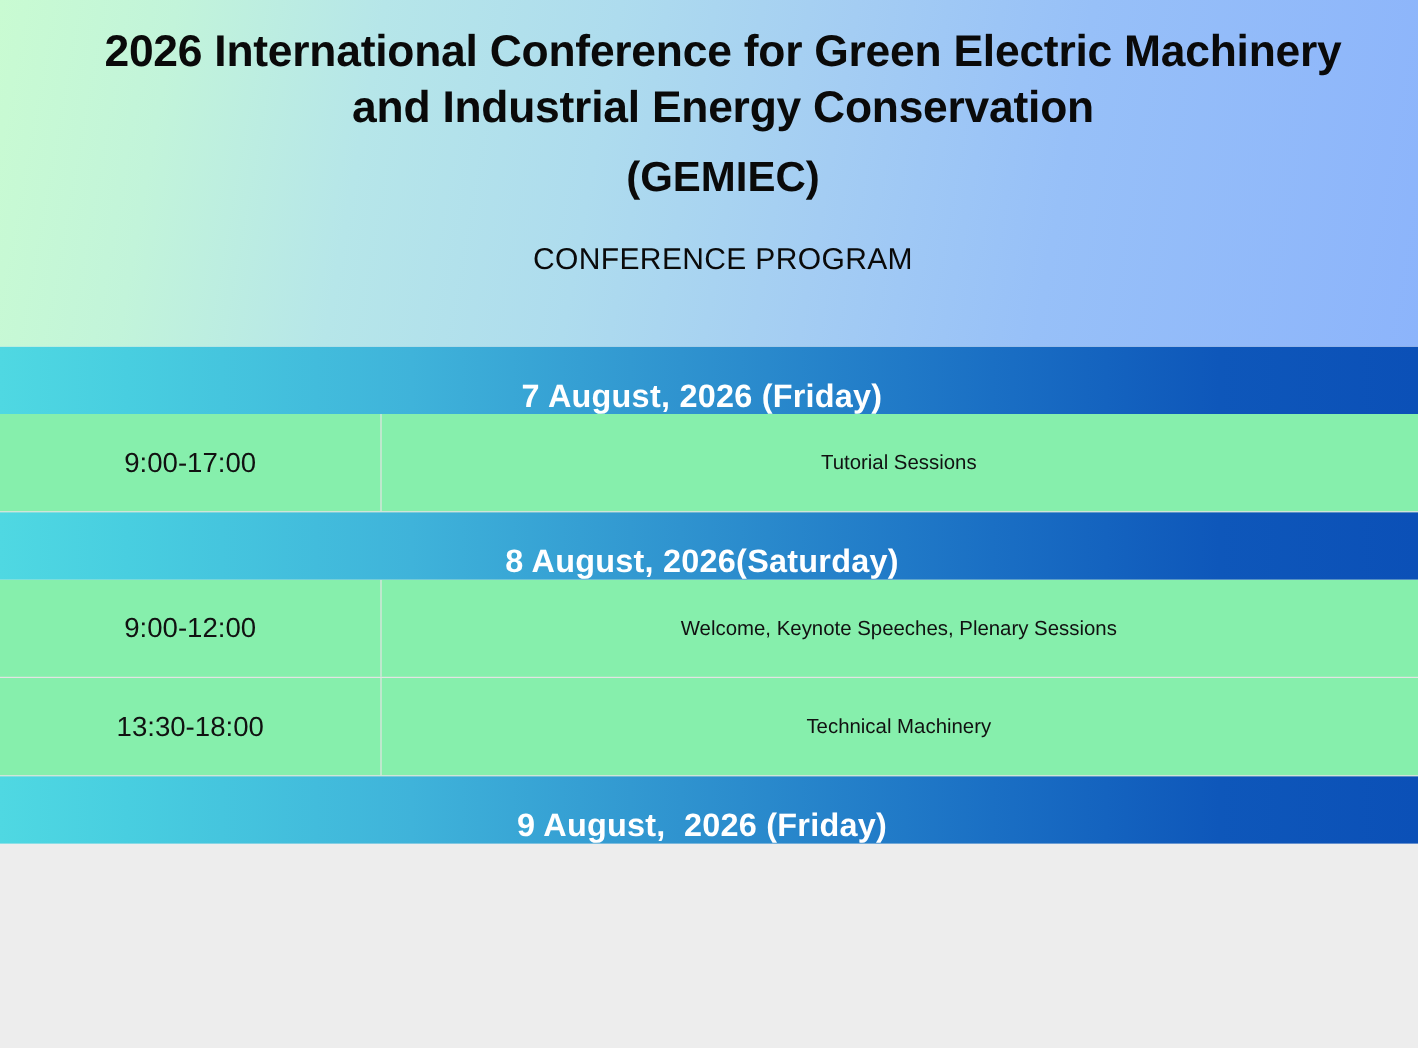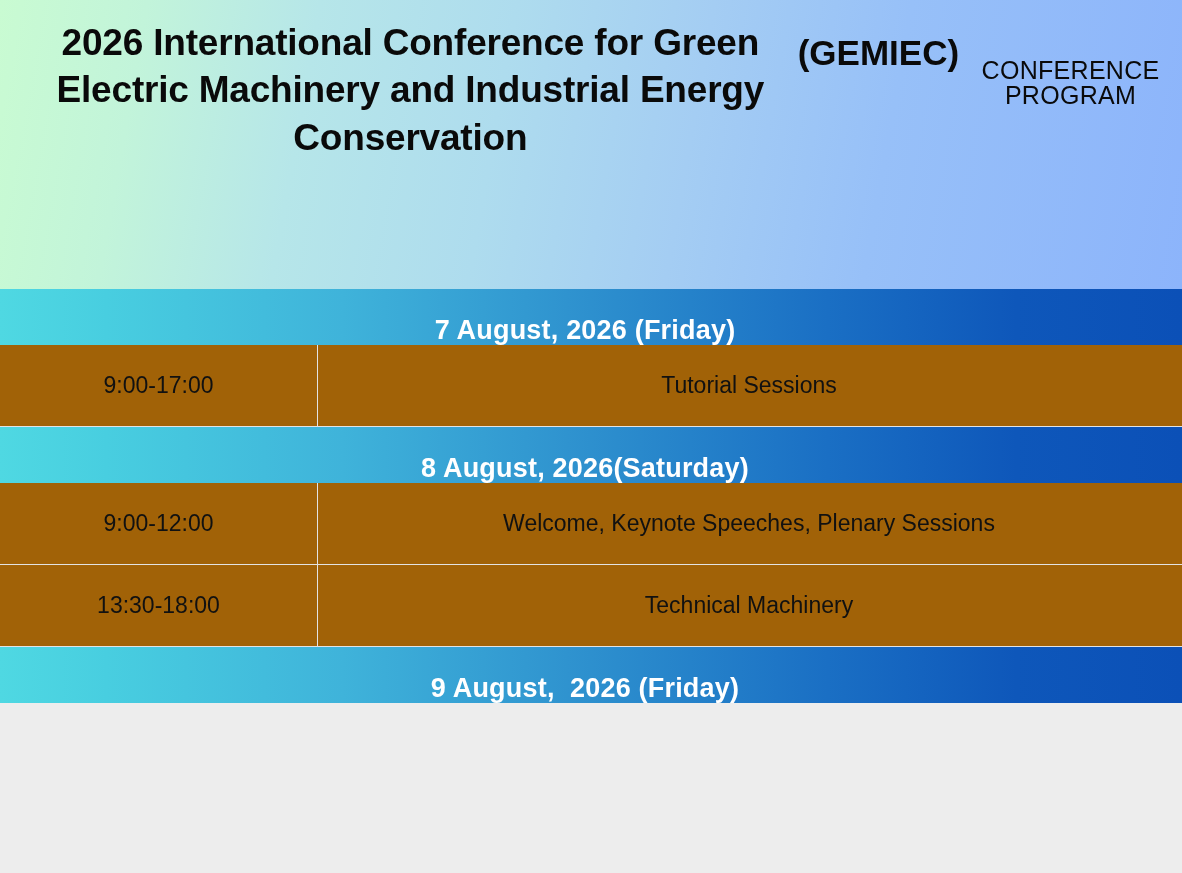--- a/index.html
+++ b/index.html
@@ -30,22 +30,22 @@
     box-sizing: border-box;
     background: linear-gradient(100deg,
                 #c9fbd2 0%,
                 #c2f4da 12%,
                 #b6e6e9 26%,
                 #aedcee 42%,
                 #a4cdf3 58%,
                 #97c0f8 74%,
                 #8cb4fb 100%);
     display: flex;
-    flex-direction: row;
-    align-items: flex-start;
+    flex-direction: column;
+    align-items: center;
     padding-top: 19px;
     padding-left: 23px;
   }
 
   .conf-title {
     width: 1100px;
     text-align: center;
     font-family: "Liberation Sans", sans-serif;
     font-weight: bold;
     font-size: 37px;
@@ -106,21 +106,21 @@
     white-space: pre;
     transform: translateX(-6px);
     margin-top: 26px;
   }
 
   .row {
     flex: 0 0 81px;
     display: flex;
     align-items: stretch;
     border-bottom: 1px solid #e3e3e3;
-    background: #a16207;
+    background: #86efac;
   }
   .row.last {
     border-bottom: none;
   }
 
   .cell-time {
     flex: 0 0 318px;
     display: flex;
     align-items: center;
     justify-content: center;
@@ -128,21 +128,21 @@
     font-size: 23px;
     color: #111111;
     box-sizing: border-box;
   }
 
   .cell-desc {
     flex: 1 1 auto;
     display: flex;
     align-items: center;
     justify-content: center;
-    font-size: 23px;
+    font-size: 17px;
     color: #111111;
     box-sizing: border-box;
     padding-right: 2px;
   }
 </style>
 </head>
 <body>
 
 <div id="page">
 

